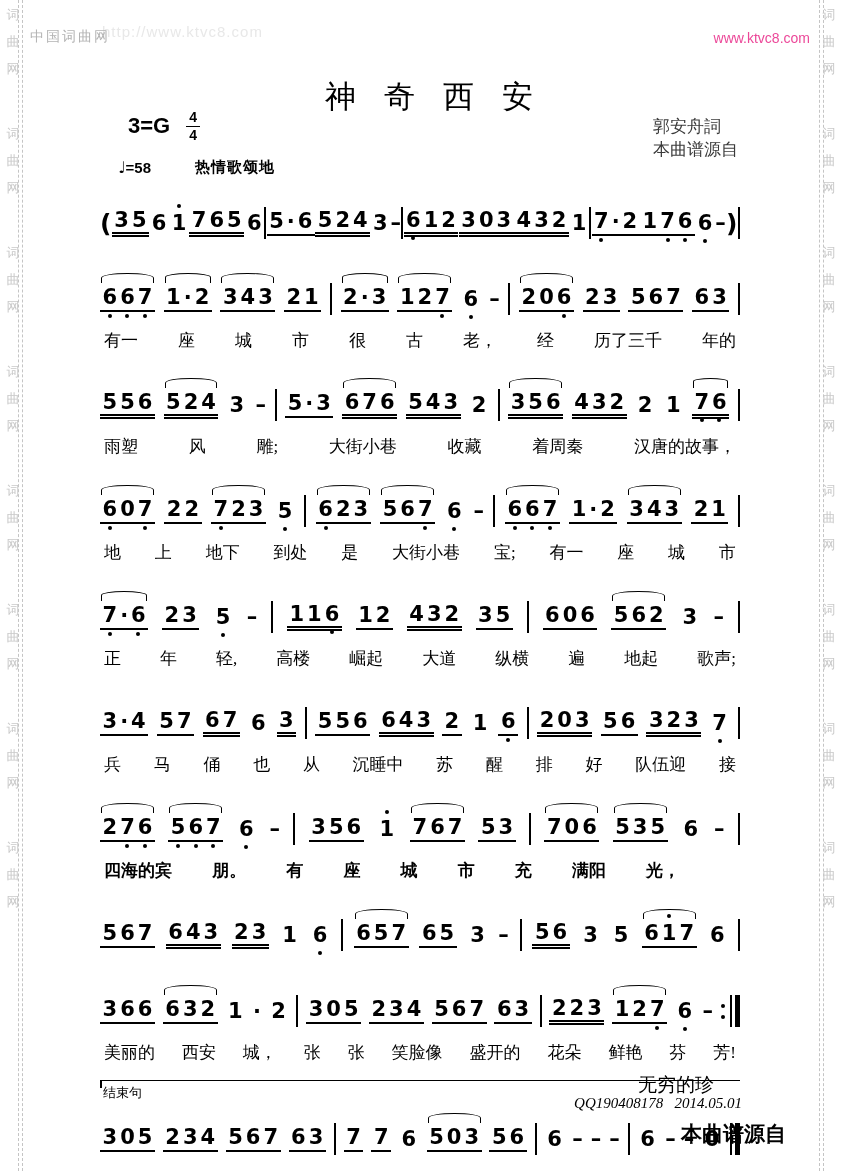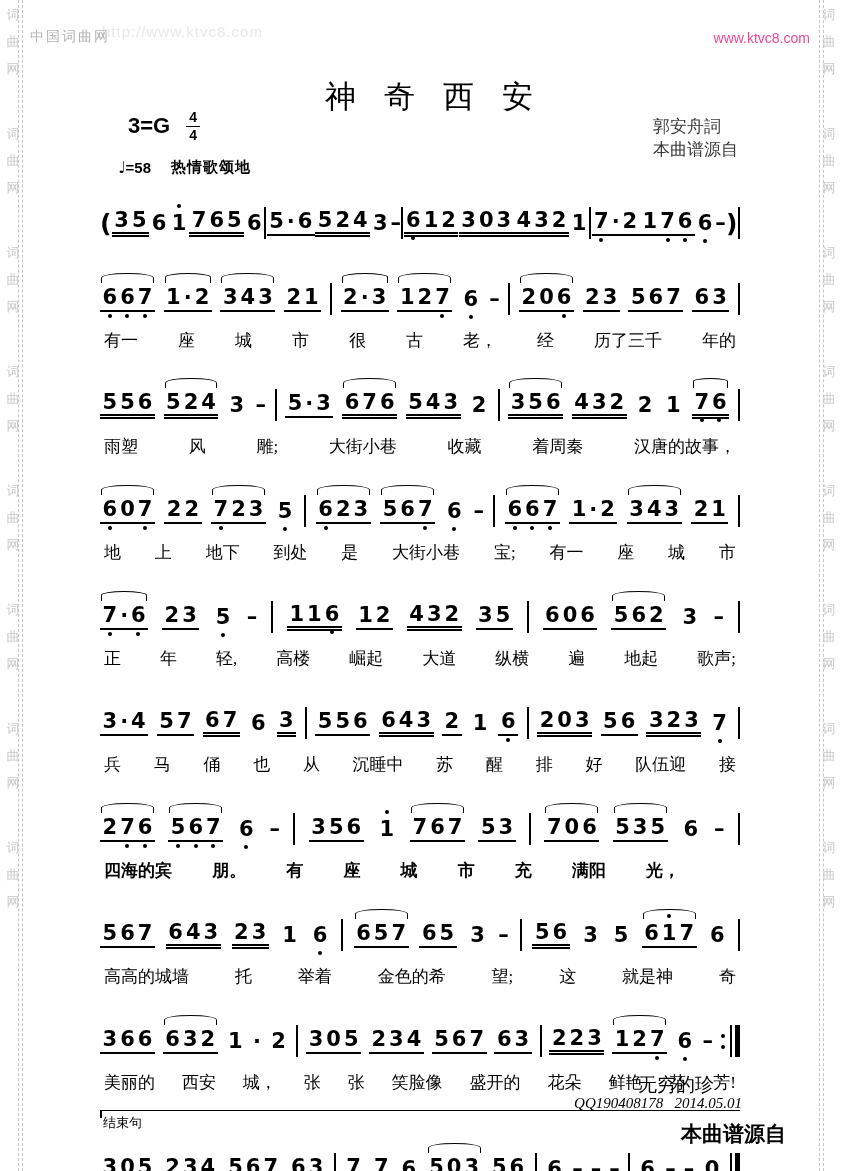--- a/index.html
+++ b/index.html
@@ -20,21 +20,21 @@
   .title{position:absolute;left:0;right:0;top:76px;text-align:center;font-size:31px;
          letter-spacing:28px;padding-left:44px;font-family:"Liberation Serif",serif;}
   .keysig{position:absolute;left:128px;top:110px;font-size:22px;font-weight:bold;
           display:flex;align-items:center;}
   .frac{display:inline-flex;flex-direction:column;align-items:center;font-size:14px;
         line-height:1.05;margin-left:16px;font-weight:bold;}
   .frac .ft{border-bottom:1.5px solid #000;padding:0 3px 1px;}
   .frac .fb{padding-top:1px;}
   .tempo{position:absolute;left:118px;top:158px;font-size:15px;font-weight:bold;display:flex;align-items:center;}
   .tempo .tnote{font-family:"DejaVu Sans",sans-serif;font-size:16px;}
-  .tempo .texpr{margin-left:20px;letter-spacing:1px;}
+  .tempo .texpr{margin-left:44px;letter-spacing:1px;}
   .credits{position:absolute;right:104px;top:116px;font-size:17px;line-height:1.35;
            font-family:"Liberation Serif",serif;color:#3a3a3a;}
   
   .score{position:absolute;left:100px;top:186px;width:640px;}
   .system{margin-bottom:16px;}
   .notation-line{display:flex;justify-content:space-between;align-items:center;
                  height:46px;padding-top:14px;box-sizing:content-box;
                  font-family:"DejaVu Sans",sans-serif;font-weight:bold;font-size:21px;}
   .grp{display:inline-flex;position:relative;padding:0 1px;}
   .u1{border-bottom:2px solid #000;padding-bottom:1px;}
@@ -687,30 +687,20 @@
         <span class="grp u1 arc">
           <span class="note">6</span>
           <span class="note">1<i class="da"></i></span>
           <span class="note">7</span>
         </span>
         <span class="grp">
           <span class="note">6</span>
         </span>
         <span class="bar"></span>
       </div>
-      <div class="lyrics-line">
-        <span>高高的城墙</span>
-        <span>托</span>
-        <span>举着</span>
-        <span>金色的希</span>
-        <span>望;</span>
-        <span>这</span>
-        <span>就是神</span>
-        <span>奇</span>
-      </div>
     </div>
     <div class="system">
       <div class="notation-line">
         <span class="grp u1">
           <span class="note">3</span>
           <span class="note">6</span>
           <span class="note">6</span>
         </span>
         <span class="grp u1 arc">
           <span class="note">6</span>

